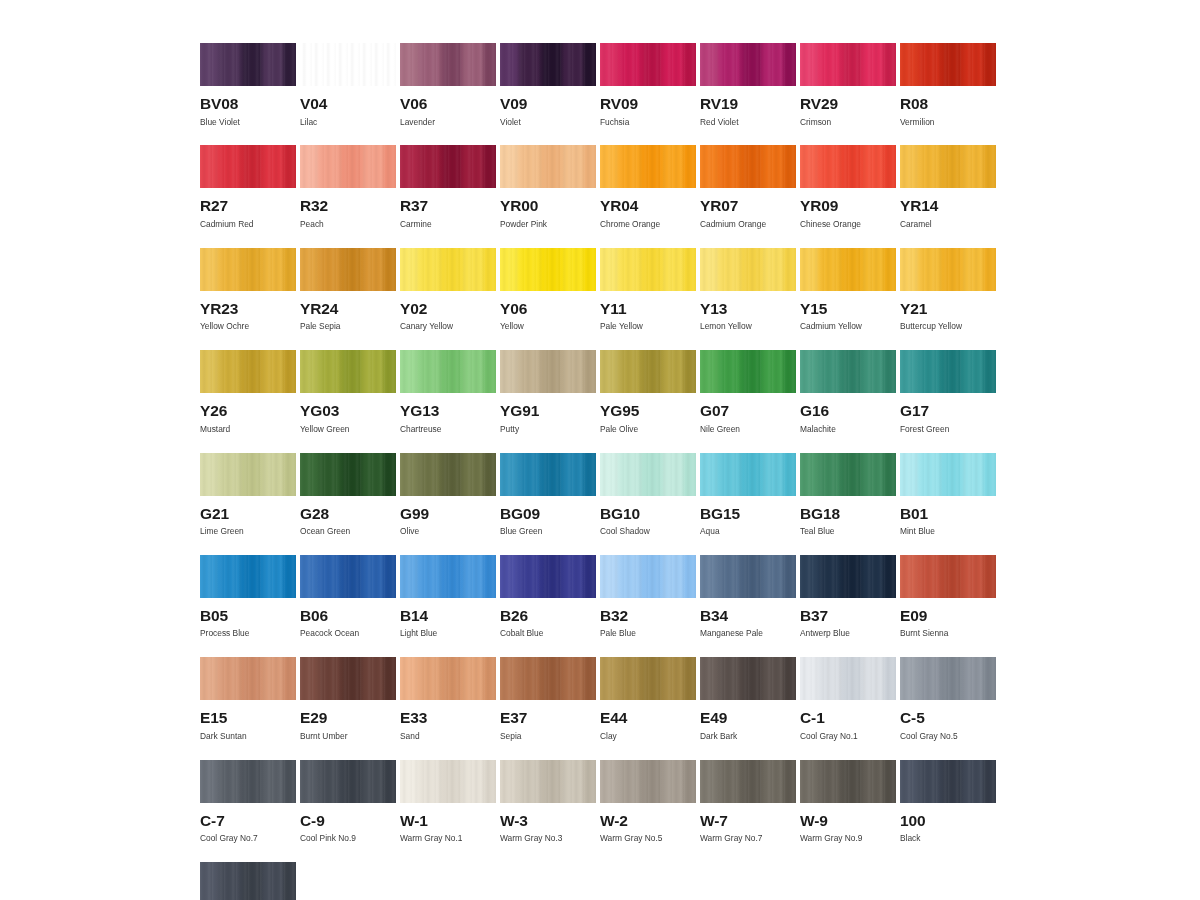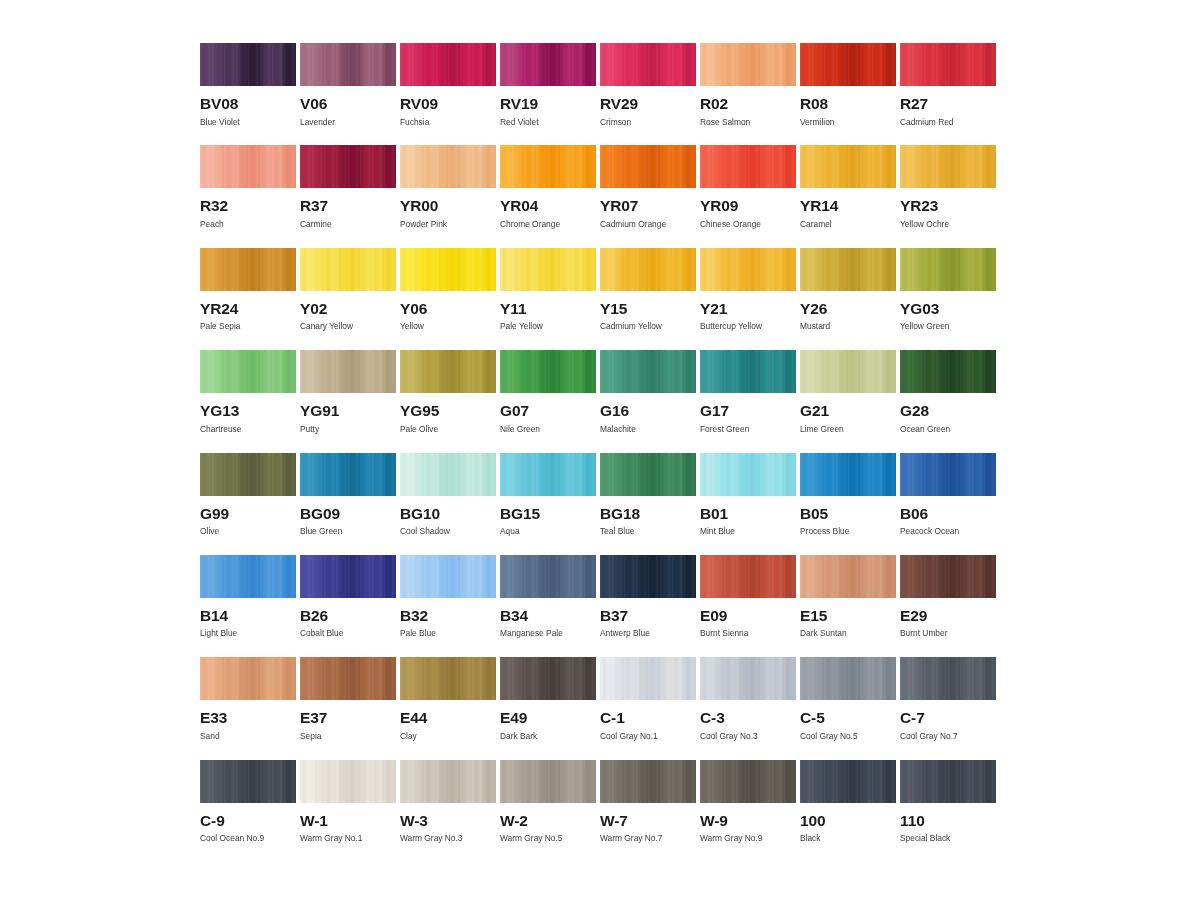--- a/index.html
+++ b/index.html
@@ -78,27 +78,41 @@
 <div id="sheet">
   <div class="grid" id="grid">
       <div class="cell">
         <div class="swatch" style="background: linear-gradient(90deg, rgb(94, 64, 104) 0%, rgb(94, 64, 104) 17%, rgb(78, 51, 88) 22%, rgb(78, 51, 88) 40%, rgb(47, 29, 58) 46%, rgb(47, 29, 58) 62%, rgb(78, 51, 88) 67%, rgb(78, 51, 88) 84%, rgb(47, 29, 58) 89%, rgb(47, 29, 58) 100%);">
           <div class="noise"></div>
         </div>
         <div class="code">BV08</div>
         <div class="name">Blue Violet</div>
       </div>
       <div class="cell">
+        <div class="swatch">
+          <div class="noise"></div>
+        </div>
+        <div class="code">V04</div>
+        <div class="name">Lilac</div>
+      </div>
+      <div class="cell">
         <div class="swatch" style="background: linear-gradient(90deg, rgb(169, 112, 132) 0%, rgb(169, 112, 132) 17%, rgb(155, 95, 120) 22%, rgb(155, 95, 120) 40%, rgb(125, 68, 96) 46%, rgb(125, 68, 96) 62%, rgb(155, 95, 120) 67%, rgb(155, 95, 120) 84%, rgb(125, 68, 96) 89%, rgb(125, 68, 96) 100%);">
           <div class="noise"></div>
         </div>
         <div class="code">V06</div>
         <div class="name">Lavender</div>
       </div>
       <div class="cell">
+        <div class="swatch" style="background: linear-gradient(90deg, rgb(91, 52, 100) 0%, rgb(91, 52, 100) 17%, rgb(63, 33, 69) 22%, rgb(63, 33, 69) 40%, rgb(35, 18, 44) 46%, rgb(35, 18, 44) 62%, rgb(63, 33, 69) 67%, rgb(63, 33, 69) 84%, rgb(35, 18, 44) 89%, rgb(35, 18, 44) 100%);">
+          <div class="noise"></div>
+        </div>
+        <div class="code">V09</div>
+        <div class="name">Violet</div>
+      </div>
+      <div class="cell">
         <div class="swatch" style="background: linear-gradient(90deg, rgb(220, 47, 99) 0%, rgb(220, 47, 99) 17%, rgb(208, 27, 85) 22%, rgb(208, 27, 85) 40%, rgb(184, 19, 71) 46%, rgb(184, 19, 71) 62%, rgb(208, 27, 85) 67%, rgb(208, 27, 85) 84%, rgb(184, 19, 71) 89%, rgb(184, 19, 71) 100%);">
           <div class="noise"></div>
         </div>
         <div class="code">RV09</div>
         <div class="name">Fuchsia</div>
       </div>
       <div class="cell">
         <div class="swatch" style="background: linear-gradient(90deg, rgb(185, 63, 122) 0%, rgb(185, 63, 122) 17%, rgb(176, 34, 107) 22%, rgb(176, 34, 107) 40%, rgb(142, 15, 83) 46%, rgb(142, 15, 83) 62%, rgb(176, 34, 107) 67%, rgb(176, 34, 107) 84%, rgb(142, 15, 83) 89%, rgb(142, 15, 83) 100%);">
           <div class="noise"></div>
         </div>
@@ -106,27 +120,20 @@
         <div class="name">Red Violet</div>
       </div>
       <div class="cell">
         <div class="swatch" style="background: linear-gradient(90deg, rgb(232, 64, 110) 0%, rgb(232, 64, 110) 17%, rgb(225, 43, 92) 22%, rgb(225, 43, 92) 40%, rgb(201, 31, 76) 46%, rgb(201, 31, 76) 62%, rgb(225, 43, 92) 67%, rgb(225, 43, 92) 84%, rgb(201, 31, 76) 89%, rgb(201, 31, 76) 100%);">
           <div class="noise"></div>
         </div>
         <div class="code">RV29</div>
         <div class="name">Crimson</div>
       </div>
       <div class="cell">
-        <div class="swatch" style="background: linear-gradient(90deg, rgb(248, 188, 143) 0%, rgb(248, 188, 143) 17%, rgb(245, 171, 120) 22%, rgb(245, 171, 120) 40%, rgb(239, 156, 102) 46%, rgb(239, 156, 102) 62%, rgb(245, 171, 120) 67%, rgb(245, 171, 120) 84%, rgb(239, 156, 102) 89%, rgb(239, 156, 102) 100%);">
-          <div class="noise"></div>
-        </div>
-        <div class="code">R02</div>
-        <div class="name">Rose Salmon</div>
-      </div>
-      <div class="cell">
         <div class="swatch" style="background: linear-gradient(90deg, rgb(221, 60, 32) 0%, rgb(221, 60, 32) 17%, rgb(207, 45, 24) 22%, rgb(207, 45, 24) 40%, rgb(184, 34, 15) 46%, rgb(184, 34, 15) 62%, rgb(207, 45, 24) 67%, rgb(207, 45, 24) 84%, rgb(184, 34, 15) 89%, rgb(184, 34, 15) 100%);">
           <div class="noise"></div>
         </div>
         <div class="code">R08</div>
         <div class="name">Vermilion</div>
       </div>
       <div class="cell">
         <div class="swatch" style="background: linear-gradient(90deg, rgb(229, 67, 79) 0%, rgb(229, 67, 79) 17%, rgb(222, 50, 64) 22%, rgb(222, 50, 64) 40%, rgb(203, 38, 52) 46%, rgb(203, 38, 52) 62%, rgb(222, 50, 64) 67%, rgb(222, 50, 64) 84%, rgb(203, 38, 52) 89%, rgb(203, 38, 52) 100%);">
           <div class="noise"></div>
         </div>
@@ -211,20 +218,27 @@
         <div class="name">Yellow</div>
       </div>
       <div class="cell">
         <div class="swatch" style="background: linear-gradient(90deg, rgb(251, 231, 108) 0%, rgb(251, 231, 108) 17%, rgb(250, 224, 78) 22%, rgb(250, 224, 78) 40%, rgb(247, 216, 53) 46%, rgb(247, 216, 53) 62%, rgb(250, 224, 78) 67%, rgb(250, 224, 78) 84%, rgb(247, 216, 53) 89%, rgb(247, 216, 53) 100%);">
           <div class="noise"></div>
         </div>
         <div class="code">Y11</div>
         <div class="name">Pale Yellow</div>
       </div>
       <div class="cell">
+        <div class="swatch" style="background: linear-gradient(90deg, rgb(250, 228, 123) 0%, rgb(250, 228, 123) 17%, rgb(248, 220, 95) 22%, rgb(248, 220, 95) 40%, rgb(244, 210, 70) 46%, rgb(244, 210, 70) 62%, rgb(248, 220, 95) 67%, rgb(248, 220, 95) 84%, rgb(244, 210, 70) 89%, rgb(244, 210, 70) 100%);">
+          <div class="noise"></div>
+        </div>
+        <div class="code">Y13</div>
+        <div class="name">Lemon Yellow</div>
+      </div>
+      <div class="cell">
         <div class="swatch" style="background: linear-gradient(90deg, rgb(248, 205, 82) 0%, rgb(248, 205, 82) 17%, rgb(243, 185, 44) 22%, rgb(243, 185, 44) 40%, rgb(238, 172, 24) 46%, rgb(238, 172, 24) 62%, rgb(243, 185, 44) 67%, rgb(243, 185, 44) 84%, rgb(238, 172, 24) 89%, rgb(238, 172, 24) 100%);">
           <div class="noise"></div>
         </div>
         <div class="code">Y15</div>
         <div class="name">Cadmium Yellow</div>
       </div>
       <div class="cell">
         <div class="swatch" style="background: linear-gradient(90deg, rgb(249, 206, 92) 0%, rgb(249, 206, 92) 17%, rgb(244, 189, 57) 22%, rgb(244, 189, 57) 40%, rgb(239, 174, 34) 46%, rgb(239, 174, 34) 62%, rgb(244, 189, 57) 67%, rgb(244, 189, 57) 84%, rgb(239, 174, 34) 89%, rgb(239, 174, 34) 100%);">
           <div class="noise"></div>
         </div>
@@ -442,46 +456,39 @@
         <div class="name">Dark Bark</div>
       </div>
       <div class="cell">
         <div class="swatch" style="background: linear-gradient(90deg, rgb(231, 234, 238) 0%, rgb(231, 234, 238) 17%, rgb(219, 223, 228) 22%, rgb(219, 223, 228) 40%, rgb(204, 210, 217) 46%, rgb(204, 210, 217) 62%, rgb(219, 223, 228) 67%, rgb(219, 223, 228) 84%, rgb(204, 210, 217) 89%, rgb(204, 210, 217) 100%);">
           <div class="noise"></div>
         </div>
         <div class="code">C-1</div>
         <div class="name">Cool Gray No.1</div>
       </div>
       <div class="cell">
-        <div class="swatch" style="background: linear-gradient(90deg, rgb(211, 216, 223) 0%, rgb(211, 216, 223) 17%, rgb(196, 202, 211) 22%, rgb(196, 202, 211) 40%, rgb(180, 187, 198) 46%, rgb(180, 187, 198) 62%, rgb(196, 202, 211) 67%, rgb(196, 202, 211) 84%, rgb(180, 187, 198) 89%, rgb(180, 187, 198) 100%);">
-          <div class="noise"></div>
-        </div>
-        <div class="code">C-3</div>
-        <div class="name">Cool Gray No.3</div>
-      </div>
-      <div class="cell">
         <div class="swatch" style="background: linear-gradient(90deg, rgb(155, 162, 171) 0%, rgb(155, 162, 171) 17%, rgb(141, 148, 158) 22%, rgb(141, 148, 158) 40%, rgb(125, 133, 143) 46%, rgb(125, 133, 143) 62%, rgb(141, 148, 158) 67%, rgb(141, 148, 158) 84%, rgb(125, 133, 143) 89%, rgb(125, 133, 143) 100%);">
           <div class="noise"></div>
         </div>
         <div class="code">C-5</div>
         <div class="name">Cool Gray No.5</div>
       </div>
       <div class="cell">
         <div class="swatch" style="background: linear-gradient(90deg, rgb(106, 112, 121) 0%, rgb(106, 112, 121) 17%, rgb(90, 96, 104) 22%, rgb(90, 96, 104) 40%, rgb(75, 81, 89) 46%, rgb(75, 81, 89) 62%, rgb(90, 96, 104) 67%, rgb(90, 96, 104) 84%, rgb(75, 81, 89) 89%, rgb(75, 81, 89) 100%);">
           <div class="noise"></div>
         </div>
         <div class="code">C-7</div>
         <div class="name">Cool Gray No.7</div>
       </div>
       <div class="cell">
         <div class="swatch" style="background: linear-gradient(90deg, rgb(85, 91, 100) 0%, rgb(85, 91, 100) 17%, rgb(71, 77, 86) 22%, rgb(71, 77, 86) 40%, rgb(58, 64, 73) 46%, rgb(58, 64, 73) 62%, rgb(71, 77, 86) 67%, rgb(71, 77, 86) 84%, rgb(58, 64, 73) 89%, rgb(58, 64, 73) 100%);">
           <div class="noise"></div>
         </div>
         <div class="code">C-9</div>
-        <div class="name">Cool Ocean No.9</div>
+        <div class="name">Cool Pink No.9</div>
       </div>
       <div class="cell">
         <div class="swatch" style="background: linear-gradient(90deg, rgb(240, 236, 227) 0%, rgb(240, 236, 227) 17%, rgb(231, 226, 216) 22%, rgb(231, 226, 216) 40%, rgb(220, 214, 203) 46%, rgb(220, 214, 203) 62%, rgb(231, 226, 216) 67%, rgb(231, 226, 216) 84%, rgb(220, 214, 203) 89%, rgb(220, 214, 203) 100%);">
           <div class="noise"></div>
         </div>
         <div class="code">W-1</div>
         <div class="name">Warm Gray No.1</div>
       </div>
       <div class="cell">
         <div class="swatch" style="background: linear-gradient(90deg, rgb(218, 211, 198) 0%, rgb(218, 211, 198) 17%, rgb(205, 198, 184) 22%, rgb(205, 198, 184) 40%, rgb(190, 182, 167) 46%, rgb(190, 182, 167) 62%, rgb(205, 198, 184) 67%, rgb(205, 198, 184) 84%, rgb(190, 182, 167) 89%, rgb(190, 182, 167) 100%);">

